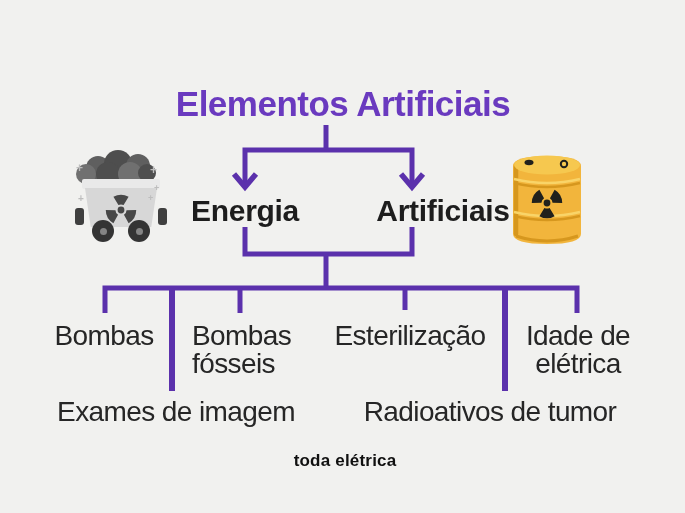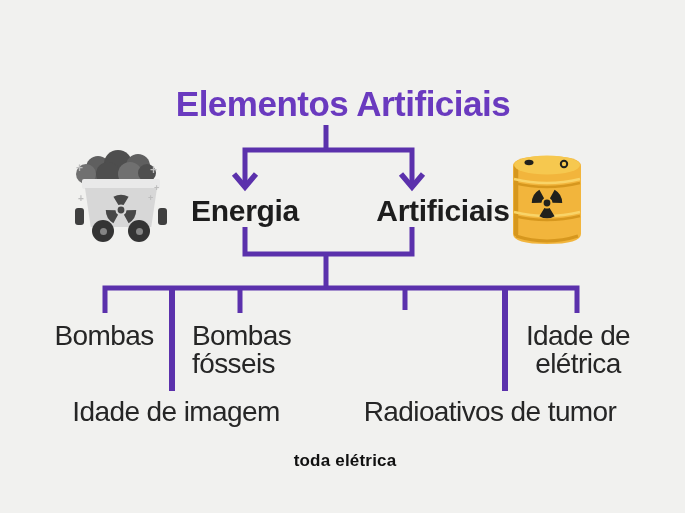--- a/index.html
+++ b/index.html
@@ -129,23 +129,24 @@
       <path transform="rotate(120)" d="M -2.6 -4.9 L -7.6 -13.2 A 15.3 15.3 0 0 1 7.6 -13.2 L 2.6 -4.9 A 5.5 5.5 0 0 0 -2.6 -4.9 Z"></path>
       <path transform="rotate(240)" d="M -2.6 -4.9 L -7.6 -13.2 A 15.3 15.3 0 0 1 7.6 -13.2 L 2.6 -4.9 A 5.5 5.5 0 0 0 -2.6 -4.9 Z"></path>
     </g>
   </svg>
 
   <div class="abs centered leaf row1" style="left:104px;">Bombas</div>
   <div class="abs leaf row1 left-aligned" style="left:192px;">
     <span style="display:block;">Bombas</span>
     <span style="display:block;">fósseis</span>
   </div>
+  <div class="abs centered leaf row1" style="left:410px;">Esterilização</div>
   <div class="abs centered leaf row1" style="left:578px;">
     <span style="display:block;text-align:right;">Idade de</span>
     <span style="display:block;">elétrica</span>
   </div>
 
-  <div class="abs centered leaf row2" style="left:176px;">Idade de imagem</div>
+  <div class="abs centered leaf row2" style="left:176px;">Exames de imagem</div>
   <div class="abs centered leaf row2" style="left:490px;">Radioativos de tumor</div>
 
   <div class="abs centered logo">toda elétrica</div>
 
 </div>
 
 </body></html>

